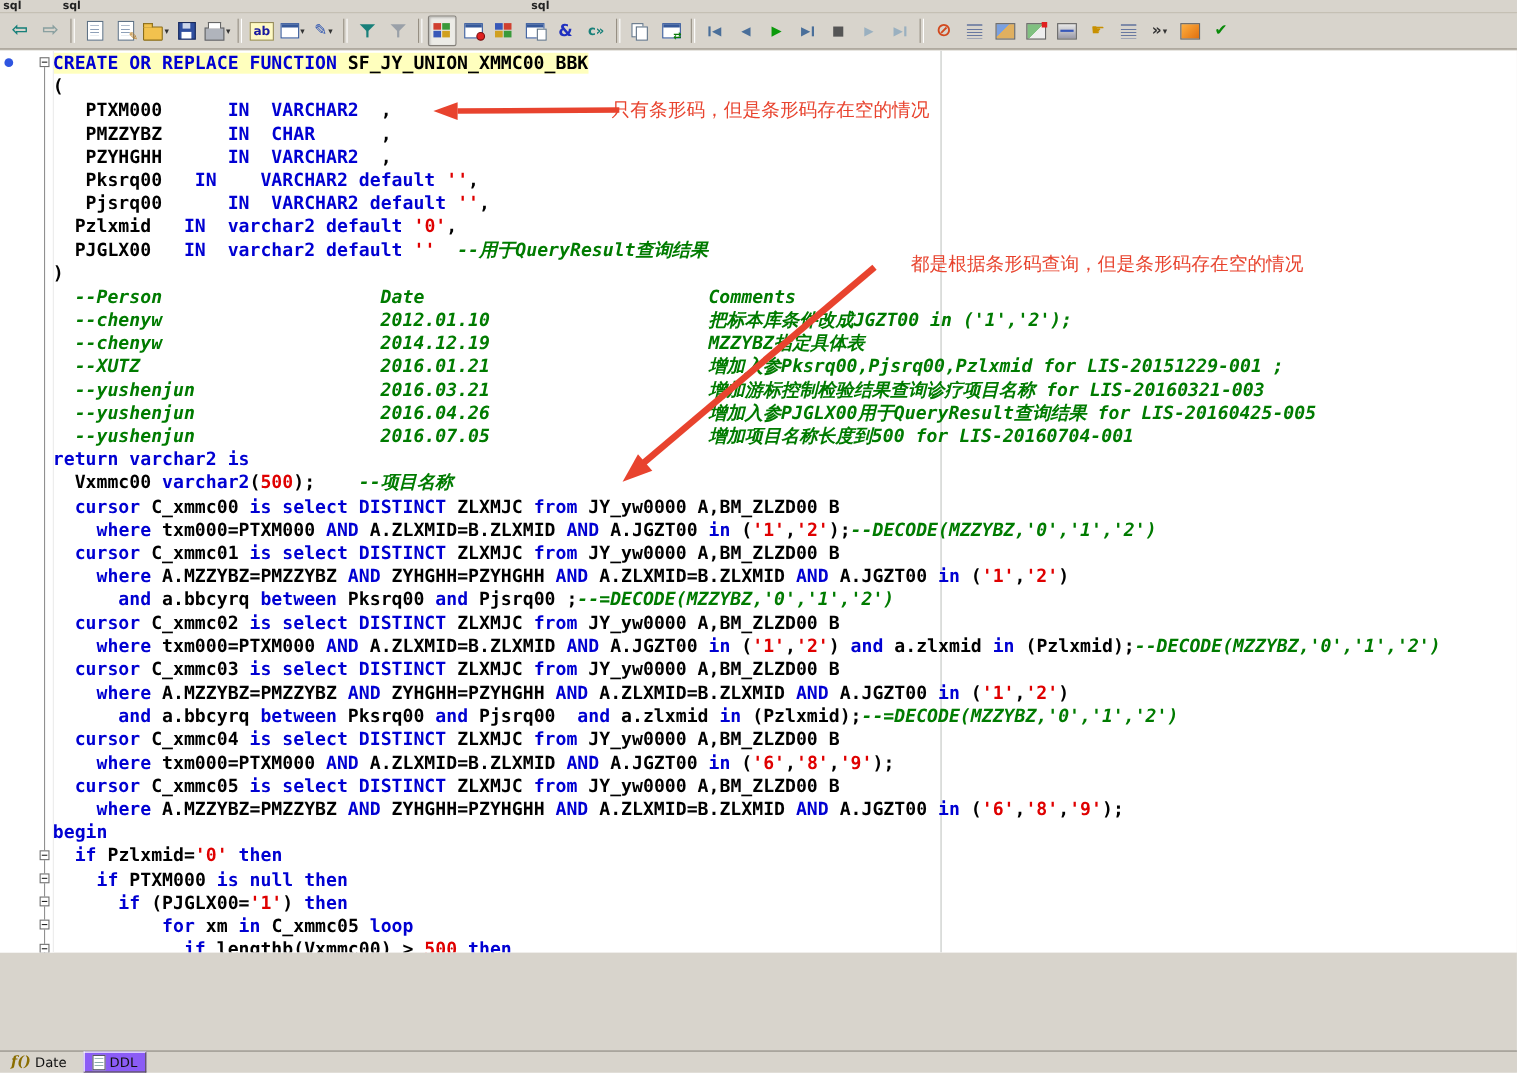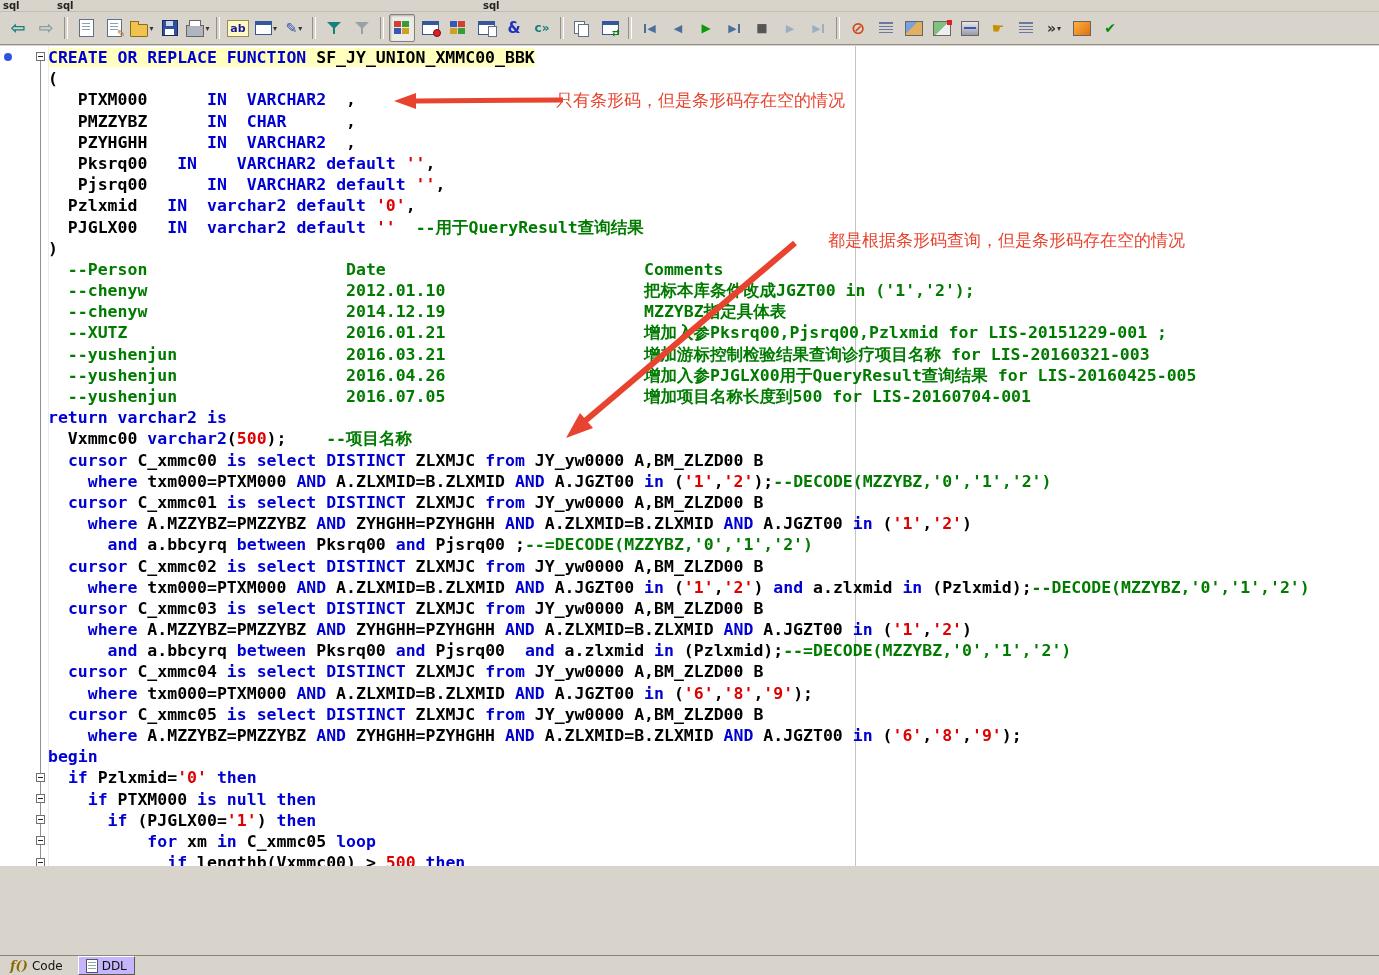--- a/index.html
+++ b/index.html
@@ -65,36 +65,36 @@
   .bookmark{position:absolute;left:4px;top:7px;width:8px;height:8px;border-radius:50%;background:#2f55e0}
   .fold-vline{position:absolute;left:40px;top:15px;width:1px;height:882px;background:#909090}
   .fold{position:absolute;left:36px;width:9px;height:9px;background:#fff;border:1px solid #707070;box-sizing:border-box}
   .fold::after{content:"";position:absolute;left:1px;right:1px;top:3px;height:1px;background:#222}
   .code{position:absolute;left:48px;top:1px;right:0;bottom:0;overflow:hidden;white-space:pre;
         font:bold 16.5px/21.2px "DejaVu Sans Mono","Liberation Mono",monospace}
   .cl{height:21.2px}
   .hl{background:var(--c-hl,#ffffbe)}
   .t-k{color:var(--c-k,#0000d2)}
   .t-p{color:var(--c-p,#000)}
-  .t-c{color:var(--c-c,#007b00);}
+  .t-c{color:var(--c-c,#007b00);font-style:italic}
   .t-s{color:var(--c-s,#df0000)}
 
   
   .note{position:absolute;color:var(--c-ann,#e8432e);font:17px/1.2 "DejaVu Sans",sans-serif;white-space:nowrap;z-index:6}
   .n1{left:556px;top:90px}
   .n2{left:828px;top:230px}
   .ann{position:absolute;left:0;top:0;z-index:5;pointer-events:none}
   .ann line{stroke:var(--c-ann,#e8432e)}
   .ann polygon{fill:var(--c-ann,#e8432e)}
 
   
   .footer{position:absolute;left:0;top:955px;width:1379px;height:20px;background:#d8d4cc;border-top:1px solid #8a867e;
           display:flex;align-items:center;gap:8px;padding-left:3px;box-sizing:border-box;z-index:7}
   .ftab{display:inline-flex;align-items:center;gap:4px;height:17px;padding:0 7px;font:12px "DejaVu Sans",sans-serif;color:#111}
-  .ftab-ddl{background:#c4b5fd;border:1px solid;border-color:#fff #5a564e #5a564e #fff}
+  .ftab-ddl{background:#8b5cf6;border:1px solid;border-color:#fff #5a564e #5a564e #fff}
   .ficon-f{font:italic bold 13px/1 "DejaVu Serif","Liberation Serif",serif;color:#8a6d00}
   .ic-ddl{display:inline-block;position:relative;width:10px;height:12px;background:#fff;border:1px solid #556}
   .ic-ddl::after{content:"";position:absolute;left:1px;right:1px;top:2px;height:7px;
                  background:repeating-linear-gradient(#8aa 0 1px,transparent 1px 3px)}
 </style>
 </head>
 <body>
 
 <div class="top">
   <span class="sqltab s1">sql</span>
@@ -252,19 +252,19 @@
   </g>
   <g>
     <line x1="795" y1="243" x2="585" y2="421" stroke-width="6"></line>
     <polygon points="566,438 580,413 593,428"></polygon>
   </g>
 </svg>
 
 <div class="footer">
   <div class="ftab ftab-code">
     <span class="ficon-f">f()</span>
-    <span>Code</span>
+    <span>Date</span>
   </div>
   <div class="ftab ftab-ddl">
     <span class="ic-ddl"></span>
     <span>DDL</span>
   </div>
 </div>
 
 </body></html>

